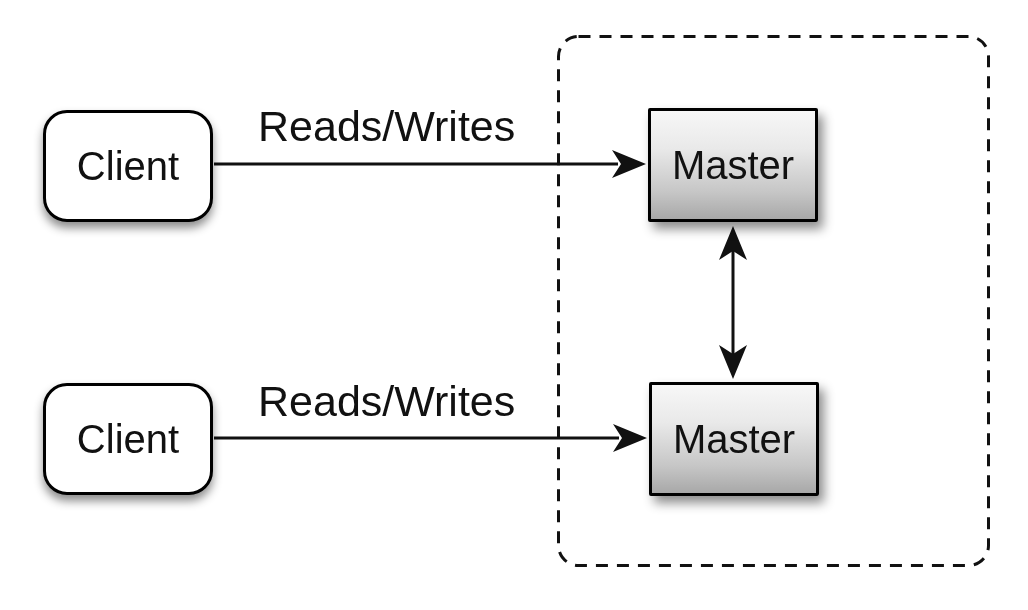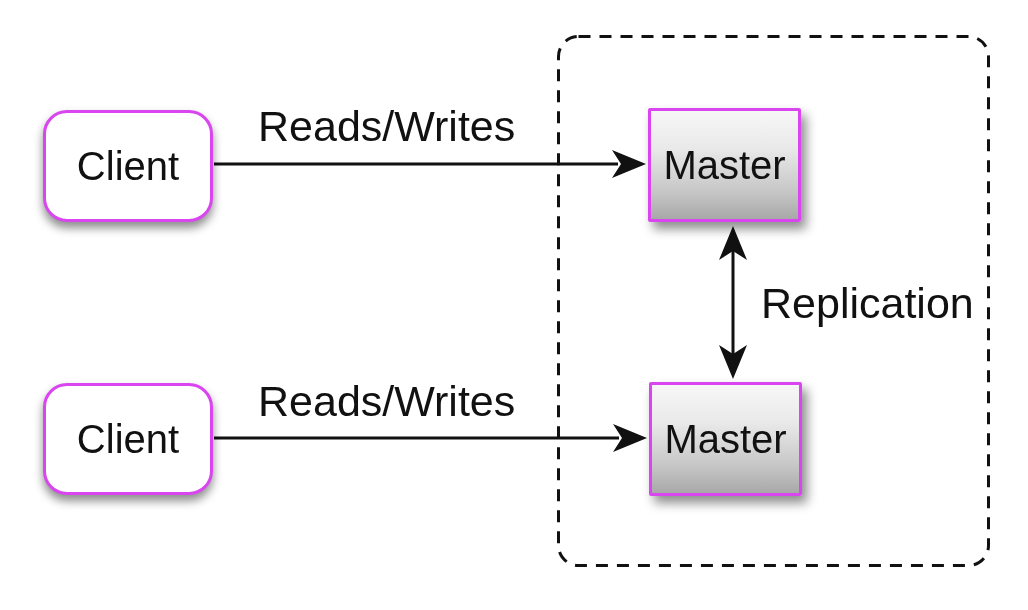--- a/index.html
+++ b/index.html
@@ -22,34 +22,34 @@
     top: 0;
     width: 1028px;
     height: 610px;
   }
   .node {
     position: absolute;
     display: flex;
     align-items: center;
     justify-content: center;
     box-sizing: border-box;
-    border: 3px solid #d946ef;
+    border: 3px solid #000000;
     font-size: 40px;
     line-height: 1;
     white-space: nowrap;
   }
   .node-client {
     width: 170px;
     height: 112px;
     border-radius: 24px;
     background: #ffffff;
     box-shadow: 0 6px 10px rgba(0,0,0,0.45);
   }
   .node-master {
-    width: 153px;
+    width: 170px;
     height: 114px;
     border-radius: 2px;
     background: linear-gradient(180deg, #f7f7f7 0%, #e9e9e9 35%, #c6c6c6 75%, #a8a8a8 100%);
     box-shadow: 5px 7px 11px rgba(0,0,0,0.45);
   }
   .client-top    { left: 43px;  top: 110px; }
   .client-bottom { left: 43px;  top: 383px; }
   .master-top    { left: 648px; top: 108px; }
   .master-bottom { left: 649px; top: 382px; }
   .edge-label {
@@ -101,15 +101,14 @@
   </div>
 
   <div class="node node-master master-bottom">
     <span>Master</span>
   </div>
 
   <div class="edge-label label-rw-top">Reads/Writes</div>
 
   <div class="edge-label label-rw-bottom">Reads/Writes</div>
 
-  <div class="edge-label label-replication">Replication</div>
 
 </div>
 
 </body></html>

